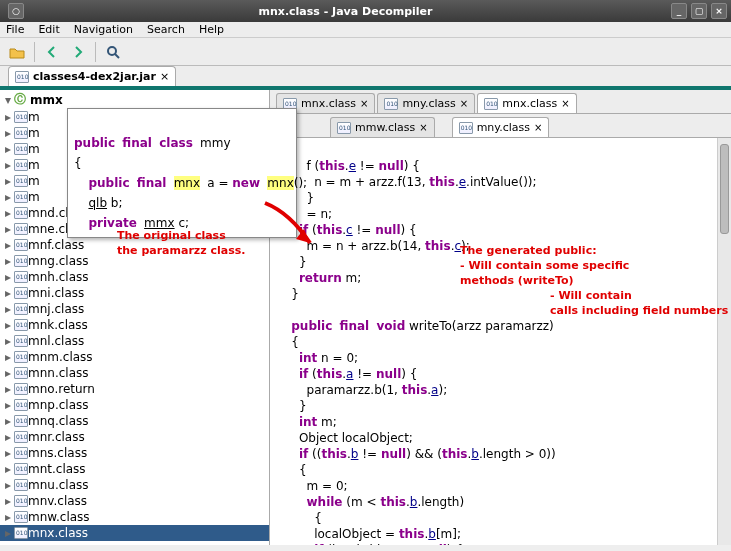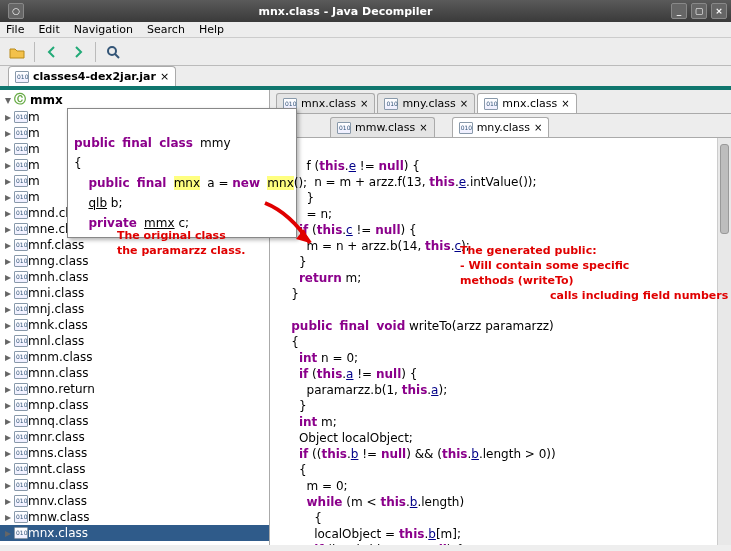--- a/index.html
+++ b/index.html
@@ -314,19 +314,20 @@
 
 <div class="annot" style="left:117px; top:228px;">
   <div>The original class</div>
   <div>the paramarzz class.</div>
 </div>
 <div class="annot" style="left:
 460px; top:243px;">
   <div>The generated public:</div>
   <div>- Will contain some specific</div>
   <div>  methods (writeTo)</div>
+  <div style="margin-left:90px">- Will contain</div>
   <div style="margin-left:90px">  calls including field numbers</div>
 </div>
 
 <svg class="arrow" style="left:255px; top:198px;" width="80" height="60">
   <path d="M10 5 Q 35 15 55 45" fill="none" stroke="#e00000" stroke-width="4"></path>
   <path d="M55 45 l-14 -4 l8 -10 z" fill="#e00000"></path>
 </svg>
 
 </body></html>

